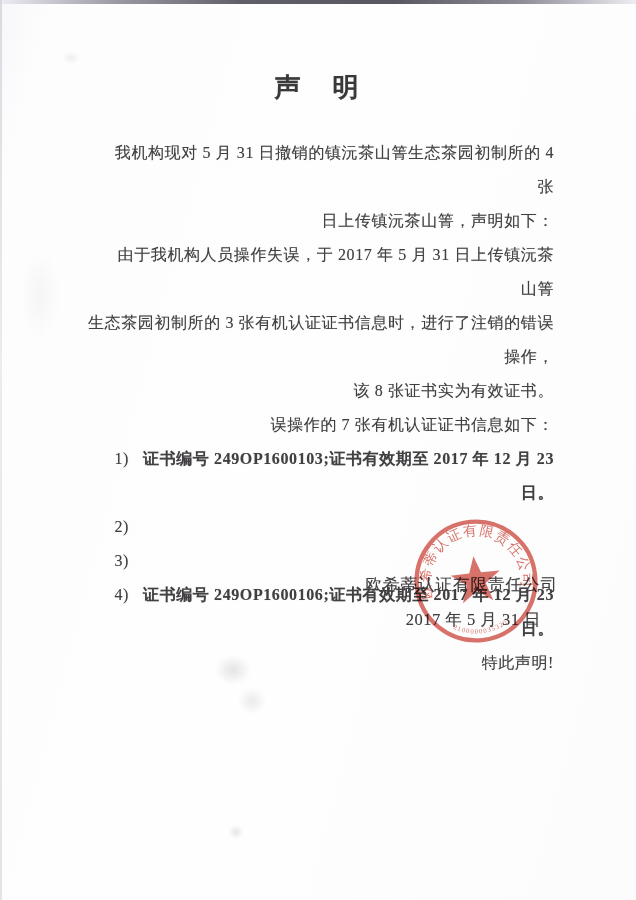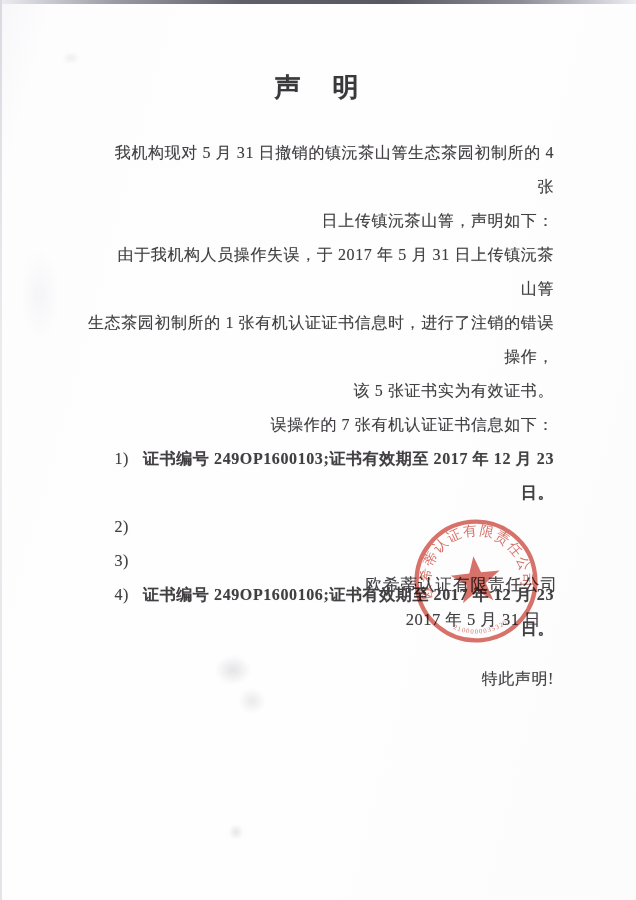--- a/index.html
+++ b/index.html
@@ -31,21 +31,21 @@
     font-size: 16px; line-height: 34px;
     letter-spacing: 0.6px;
     text-shadow: 0 0 0.7px rgba(80,80,85,0.45);
     text-align: right;
   }
   .line { margin: 0; }
   .indent { text-indent: 2.2em; }
   .cert-row { display: flex; }
   .cert-marker { width: 25px; flex: 0 0 25px; margin-left: 28px; }
   .cert-text { flex: 1; font-weight: bold; }
-  .closing { margin-top: 16px; }
+  .closing { margin-top: 0; }
   .signature-company {
     position: absolute; top: 574px; right: 78px;
     font-size: 16.5px; letter-spacing: 1px; z-index: 2;
     text-shadow: 0 0 0.7px rgba(80,80,85,0.45);
   }
   .signature-date {
     position: absolute; top: 609px; right: 95px;
     font-size: 16.5px; letter-spacing: 0.5px; z-index: 2;
     text-shadow: 0 0 0.7px rgba(80,80,85,0.45);
   }
@@ -74,22 +74,22 @@
 <div class="page">
   <div class="scan-edge-top"></div>
   <div class="scan-edge-left"></div>
 
   <div class="title">声　明</div>
 
   <div class="content">
     <p class="line indent">我机构现对 5 月 31 日撤销的镇沅茶山箐生态茶园初制所的 4 张</p>
     <p class="line">日上传镇沅茶山箐，声明如下：</p>
     <p class="line indent">由于我机构人员操作失误，于 2017 年 5 月 31 日上传镇沅茶山箐</p>
-    <p class="line">生态茶园初制所的 1 张有机认证证书信息时，进行了注销的错误操作，</p>
-    <p class="line">该 5 张证书实为有效证书。</p>
+    <p class="line">生态茶园初制所的 3 张有机认证证书信息时，进行了注销的错误操作，</p>
+    <p class="line">该 8 张证书实为有效证书。</p>
     <p class="line indent">误操作的 7 张有机认证证书信息如下：</p>
 
     <div class="cert-row">
       <span class="cert-marker">1)</span>
       <span class="cert-text">证书编号 249OP1600103;证书有效期至 2017 年 12 月 23 日。</span>
     </div>
     <div class="cert-row">
       <span class="cert-marker">2)</span>
     </div>
     <div class="cert-row">

